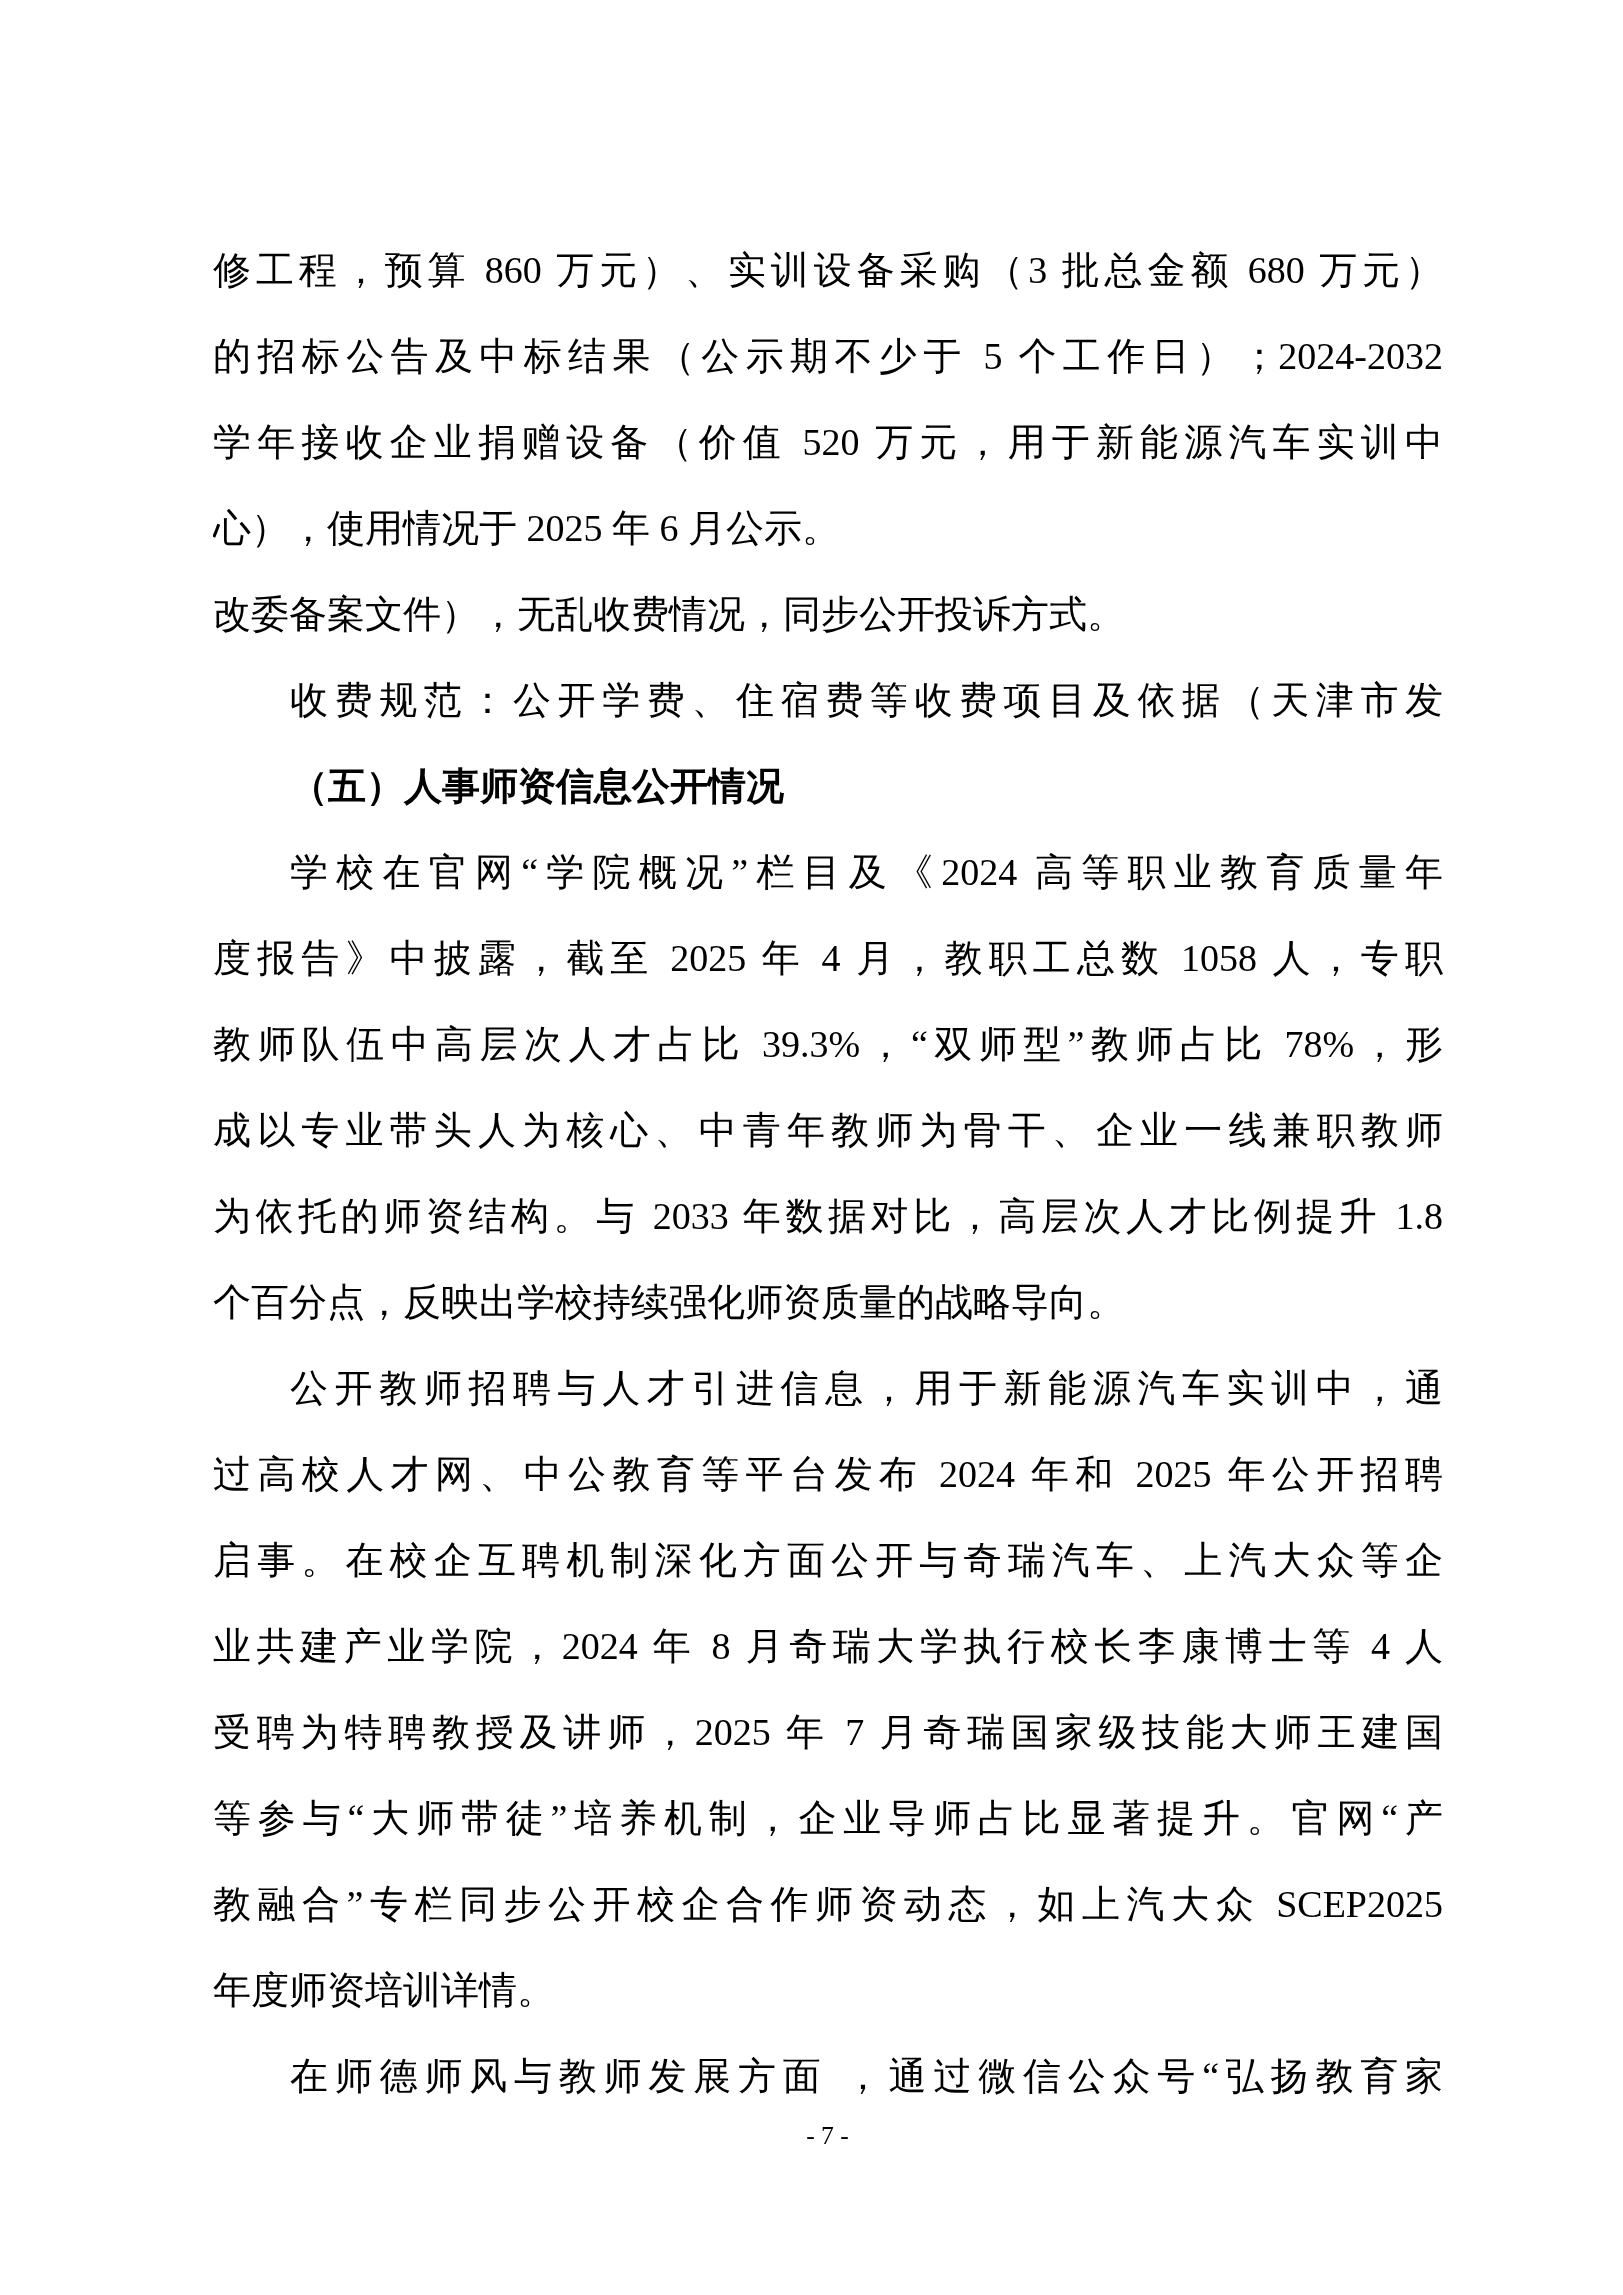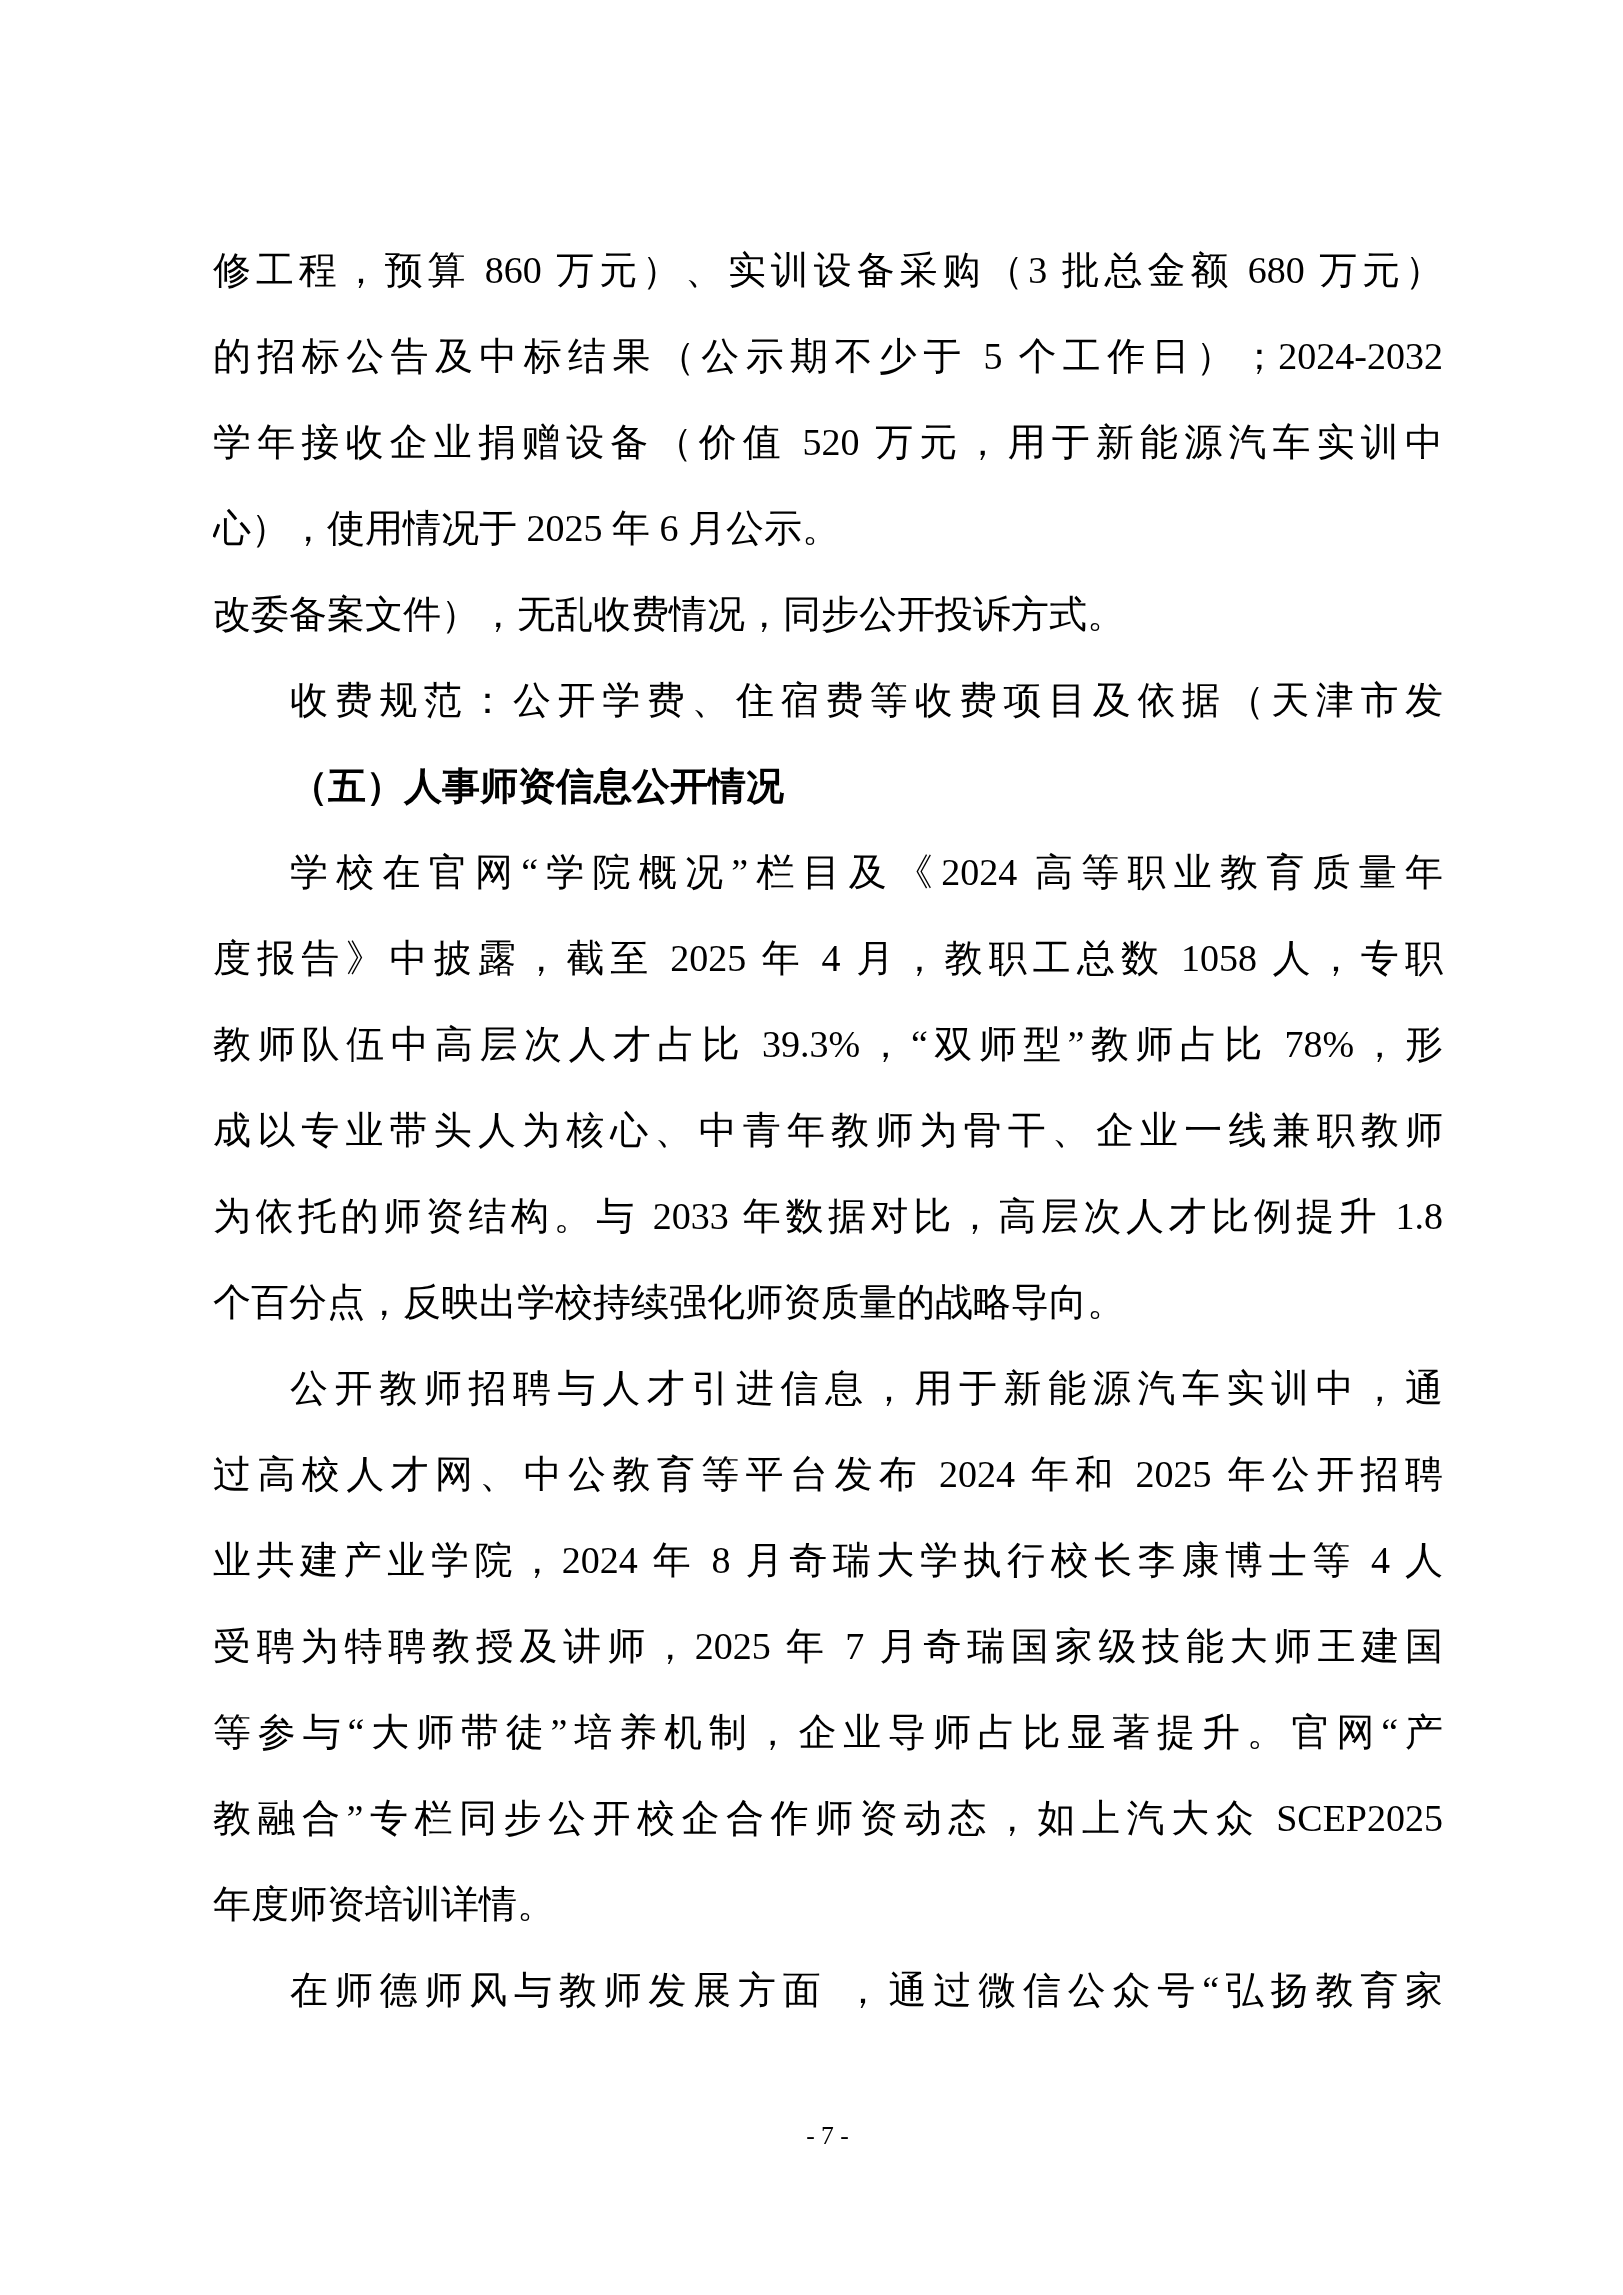--- a/index.html
+++ b/index.html
@@ -71,20 +71,21 @@
       <div class="line justify indent">收费规范：公开学费、住宿费等收费项目及依据（天津市发</div>
       <div class="line indent bold">（五）人事师资信息公开情况</div>
       <div class="line justify indent">学校在官网“学院概况”栏目及《2024 高等职业教育质量年</div>
       <div class="line justify">度报告》中披露，截至 2025 年 4 月，教职工总数 1058 人，专职</div>
       <div class="line justify">教师队伍中高层次人才占比 39.3%，“双师型”教师占比 78%，形</div>
       <div class="line justify">成以专业带头人为核心、中青年教师为骨干、企业一线兼职教师</div>
       <div class="line justify">为依托的师资结构。与 2033 年数据对比，高层次人才比例提升 1.8</div>
       <div class="line">个百分点，反映出学校持续强化师资质量的战略导向。</div>
       <div class="line justify indent">公开教师招聘与人才引进信息，用于新能源汽车实训中，通</div>
       <div class="line justify">过高校人才网、中公教育等平台发布 2024 年和 2025 年公开招聘</div>
+      <div class="line justify">启事。在校企互聘机制深化方面公开与奇瑞汽车、上汽大众等企</div>
       <div class="line justify">业共建产业学院，2024 年 8 月奇瑞大学执行校长李康博士等 4 人</div>
       <div class="line justify">受聘为特聘教授及讲师，2025 年 7 月奇瑞国家级技能大师王建国</div>
       <div class="line justify">等参与“大师带徒”培养机制，企业导师占比显著提升。官网“产</div>
       <div class="line justify">教融合”专栏同步公开校企合作师资动态，如上汽大众 SCEP2025</div>
       <div class="line">年度师资培训详情。</div>
       <div class="line justify indent">在师德师风与教师发展方面 ，通过微信公众号“弘扬教育家</div>
     </div>
   <div class="footer">- 7 -</div>
 </div>
 

